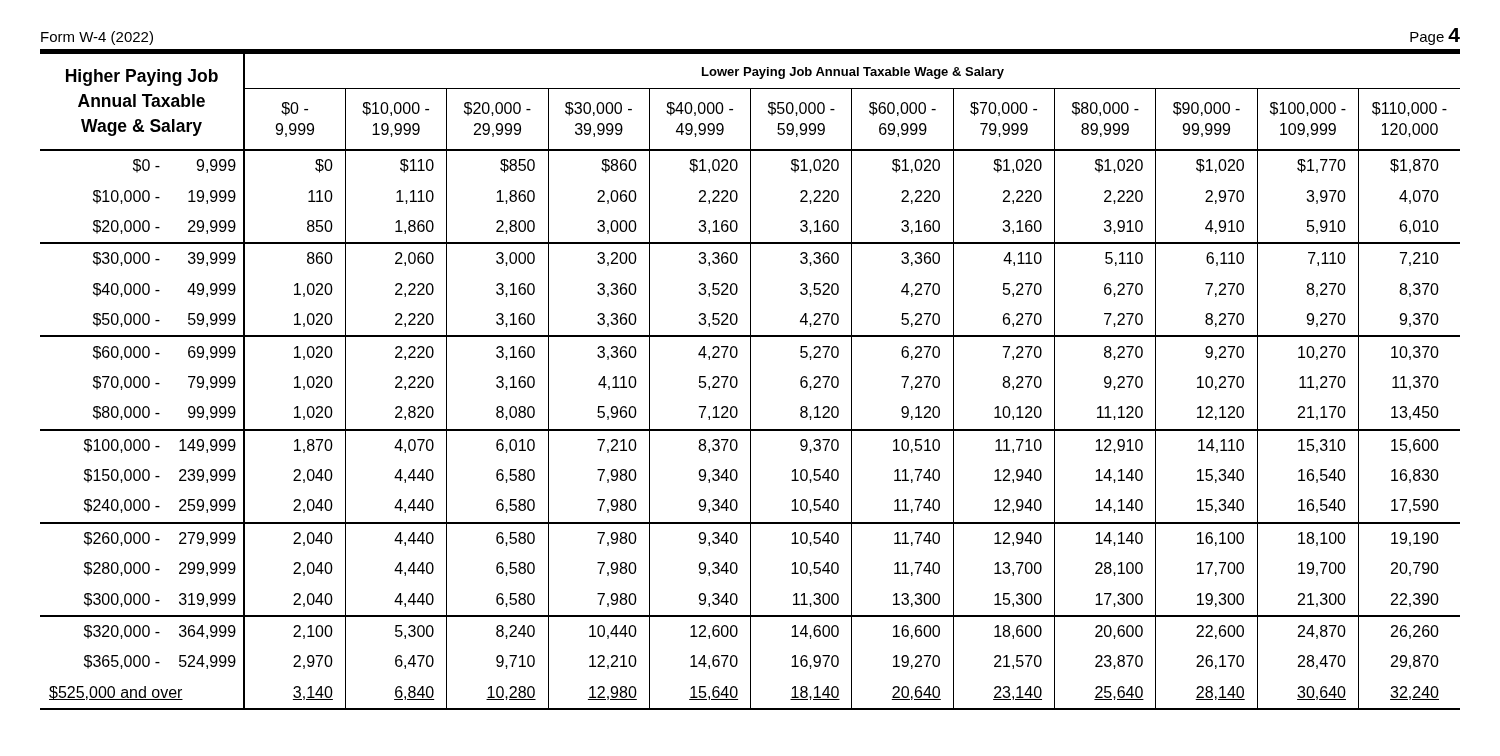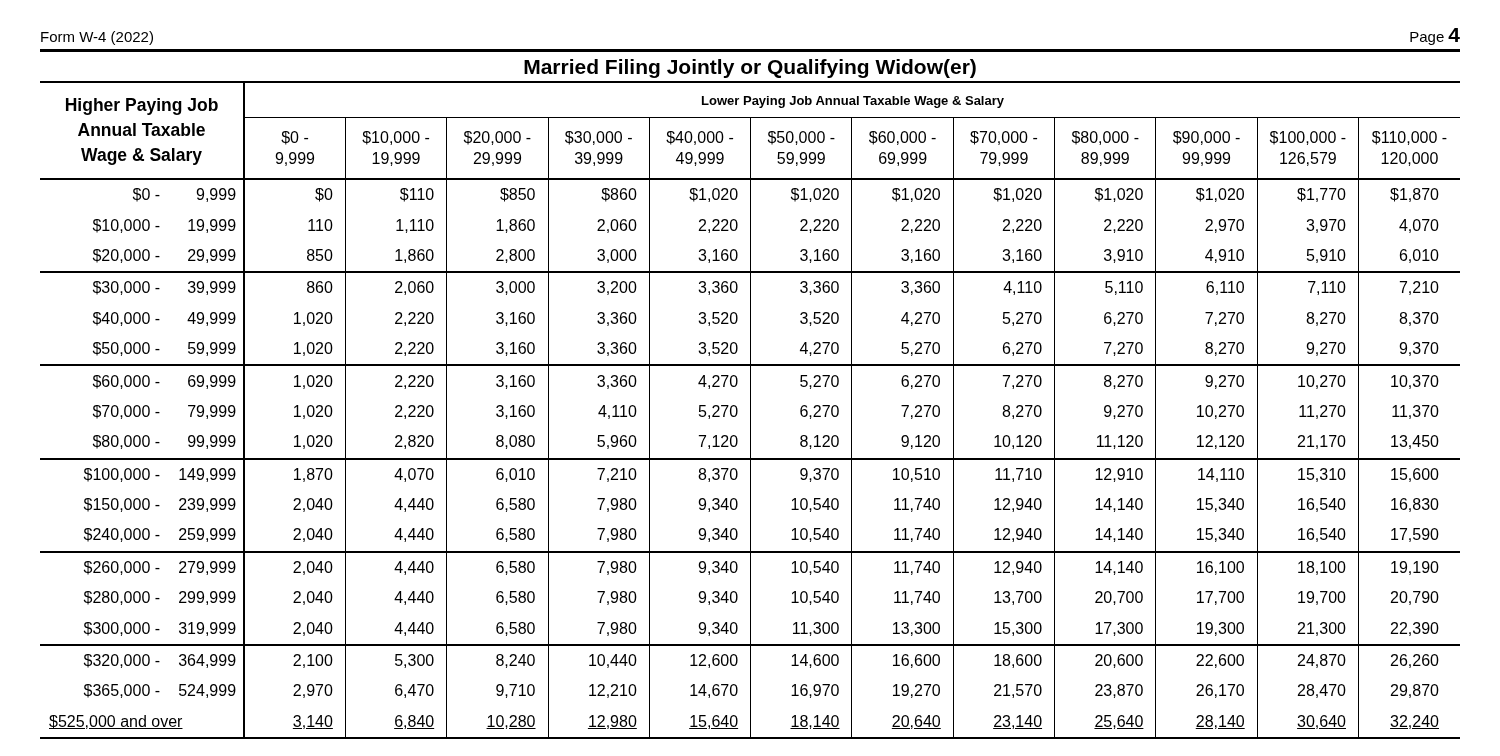--- a/index.html
+++ b/index.html
@@ -151,21 +151,20 @@
 
 <div class="page">
 
   <div class="topbar">
     <span class="form-id">Form W-4 (2022)</span>
     <span class="page-num"><span>Page</span><span class="num">4</span></span>
   </div>
 
   <div class="rule-thick"></div>
 
-  <div class="table-title">Married Filing Jointly or Qualifying Widow(er)</div>
 
   <div class="rule-thin"></div>
 
   <table class="wage-table">
     <colgroup id="cols">
         <col style="width: 204px;">
         <col style="width: 101.3px;">
         <col style="width: 101.3px;">
         <col style="width: 101.3px;">
         <col style="width: 101.3px;">
@@ -223,21 +222,21 @@
           <th class="col-head">
             <div>$80,000 -</div>
             <div>89,999</div>
           </th>
           <th class="col-head">
             <div>$90,000 -</div>
             <div>99,999</div>
           </th>
           <th class="col-head">
             <div>$100,000 -</div>
-            <div>126,579</div>
+            <div>109,999</div>
           </th>
           <th class="col-head">
             <div>$110,000 -</div>
             <div>120,000</div>
           </th>
         </tr>
     </thead>
     <tbody id="table-body">
         <tr>
           <td class="row-label">
@@ -507,21 +506,21 @@
             </div>
           </td>
           <td>2,040</td>
           <td>4,440</td>
           <td>6,580</td>
           <td>7,980</td>
           <td>9,340</td>
           <td>10,540</td>
           <td>11,740</td>
           <td>13,700</td>
-          <td>20,700</td>
+          <td>28,100</td>
           <td>17,700</td>
           <td>19,700</td>
           <td>20,790</td>
         </tr>
         <tr class="group-end">
           <td class="row-label">
             <div class="lbl">
               <span class="lbl-start">$300,000 -</span>
               <span class="lbl-end">319,999</span>
             </div>

